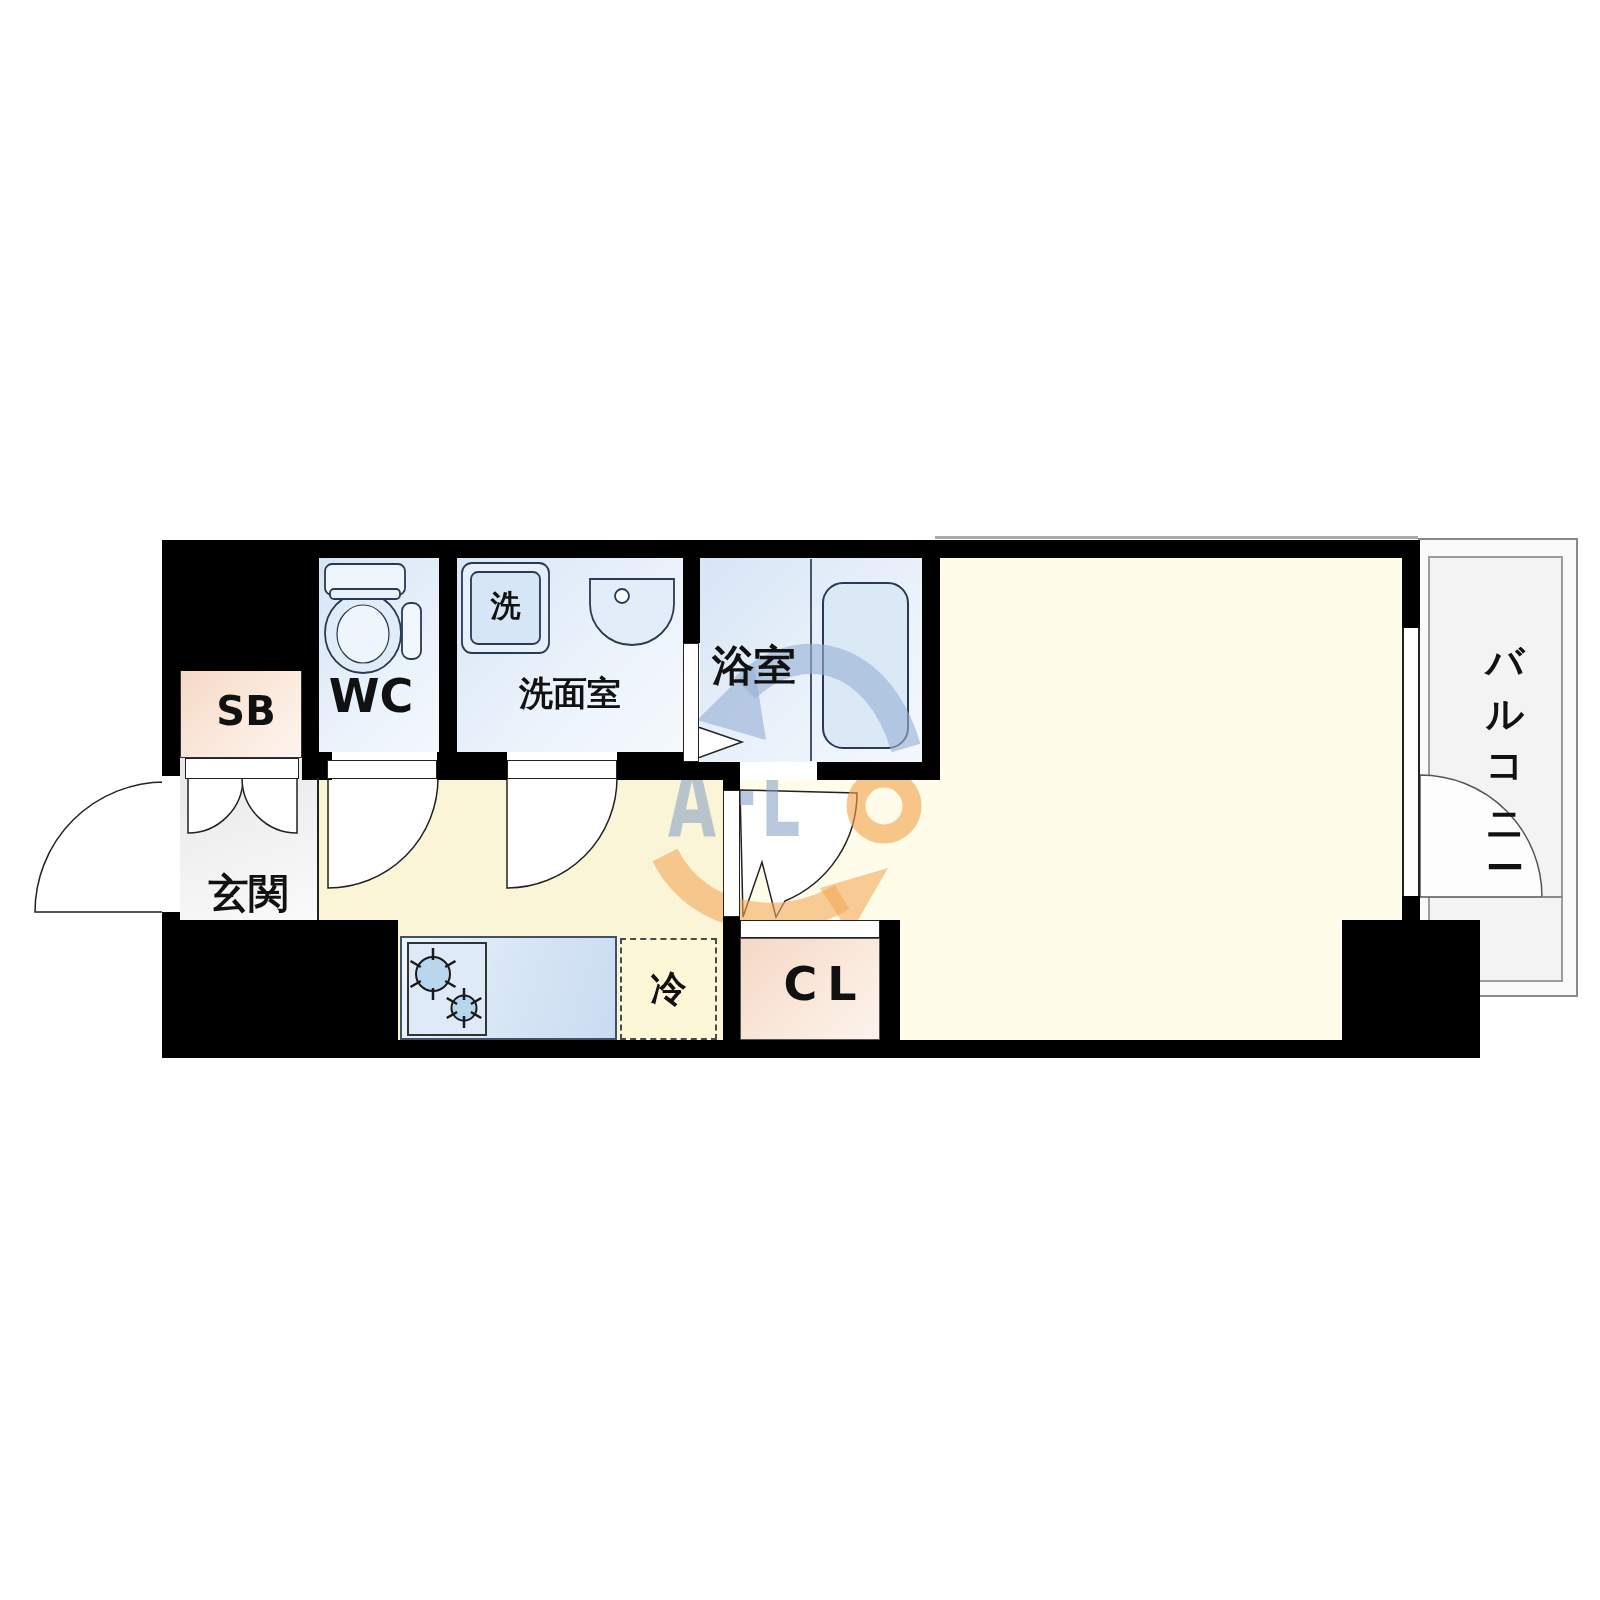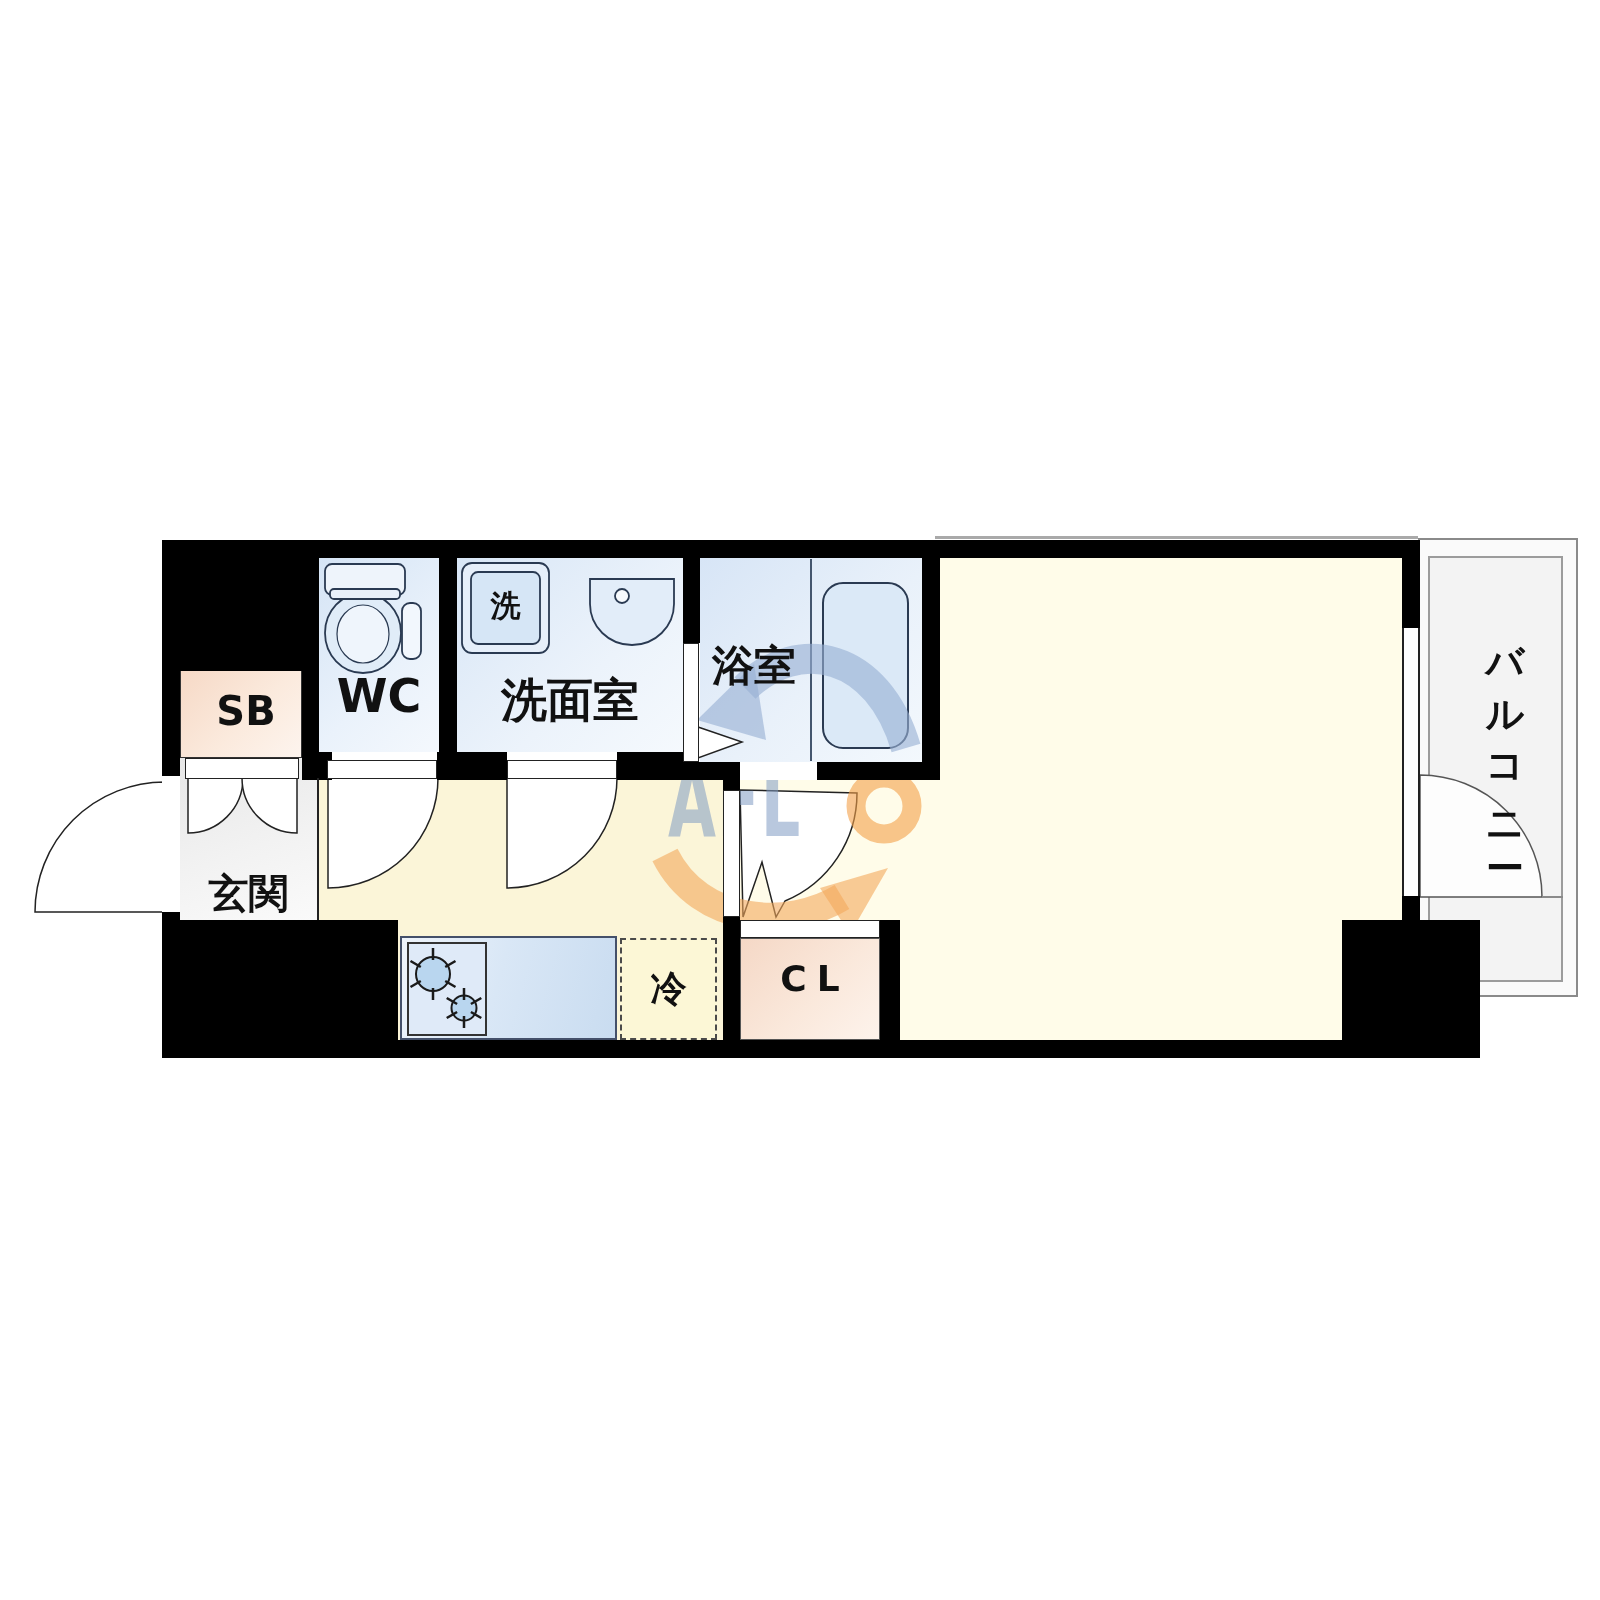--- a/index.html
+++ b/index.html
@@ -136,23 +136,23 @@
   <div class="opening track" style="left:185px;top:758px;width:114px;height:21px;"></div>
   <div class="opening track" style="left:327px;top:760px;width:110px;height:19px;"></div>
   <div class="opening track" style="left:507px;top:760px;width:110px;height:19px;"></div>
   <div class="opening track" style="left:683px;top:643px;width:16px;height:119px;"></div>
   <div class="opening" style="left:740px;top:762px;width:77px;height:18px;"></div>
   <div class="opening track" style="left:723px;top:790px;width:17px;height:127px;"></div>
   <div class="opening track" style="left:740px;top:920px;width:140px;height:18px;"></div>
   <div class="opening" style="left:1402px;top:628px;width:18px;height:268px;border-left:2px solid #222;border-right:2px solid #222;box-sizing:border-box;"></div>
   <div class="step-line" style="position:absolute;left:317px;top:778px;width:2px;height:142px;"></div>
 
-  <div class="label" style="left:319px;top:672px;width:120px;font-size:46px;">WC</div>
-  <div class="label" style="left:457px;top:676px;width:226px;font-size:46px;">洗面室</div>
+  <div class="label" style="left:311px;top:672px;width:120px;font-size:46px;">WC</div>
+  <div class="label" style="left:457px;top:676px;width:226px;font-size:34px;">洗面室</div>
   <div class="label" style="left:462px;top:590px;width:87px;font-size:30px;">洗</div>
   <div class="label" style="left:700px;top:644px;width:108px;font-size:42px;">浴室</div>
   <div class="label" style="left:180px;top:690px;width:132px;font-size:40px;">SB</div>
   <div class="label" style="left:180px;top:872px;width:137px;font-size:40px;">玄関</div>
-  <div class="label" style="left:740px;top:960px;width:140px;font-size:36px;letter-spacing:10px;text-indent:10px;">CL</div>
+  <div class="label" style="left:740px;top:960px;width:160px;font-size:46px;letter-spacing:10px;text-indent:10px;">CL</div>
   <div class="label" style="left:620px;top:970px;width:97px;font-size:36px;">冷</div>
   <div class="label" style="left:1472px;top:618px;width:52px;height:420px;font-size:38px;writing-mode:vertical-rl;
               letter-spacing:14px;text-align:left;">バルコニー</div>
 </div>
 
 </body></html>

